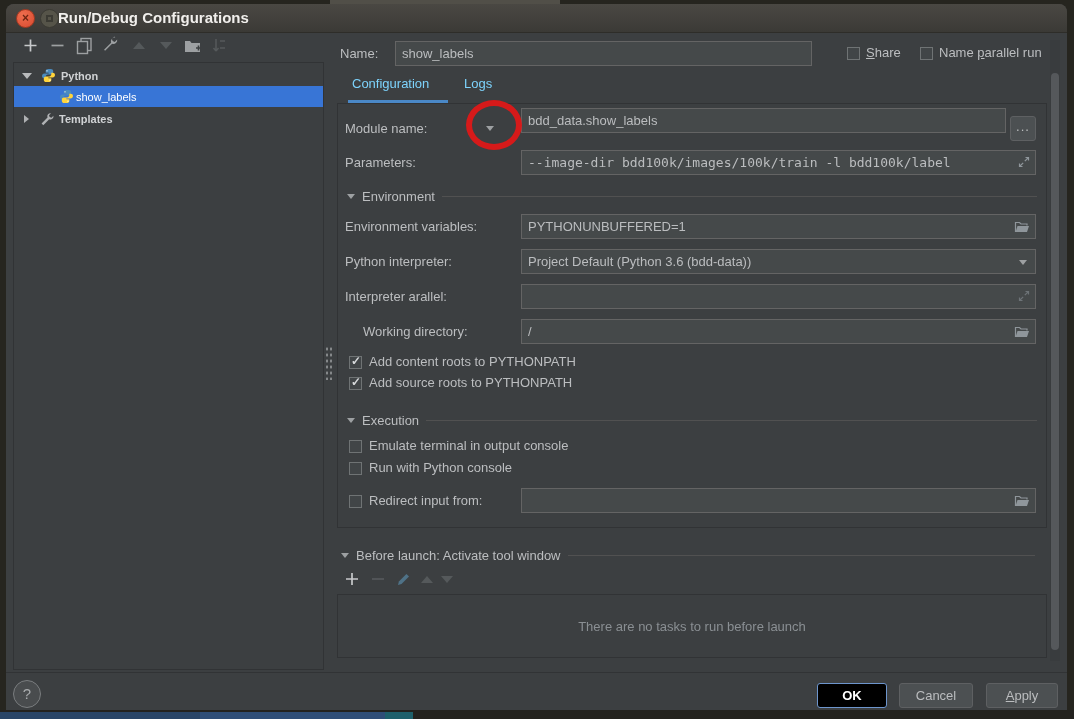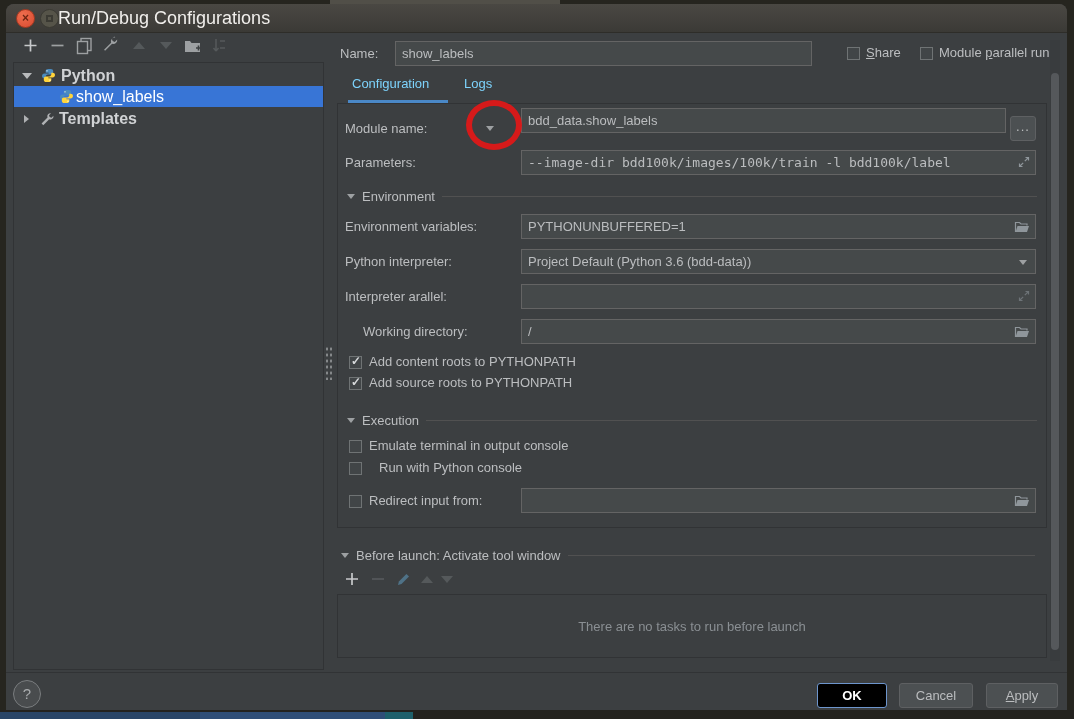--- a/index.html
+++ b/index.html
@@ -12,21 +12,21 @@
          background:#3c3f41; border-radius:8px 8px 0 0; }
   #titlebar { position:absolute; left:0; top:0; width:100%; height:29px;
               background:linear-gradient(#4a4843,#3b3a36); border-radius:8px 8px 0 0;
               border-bottom:1px solid #2e2d29; }
   .tb-btn { position:absolute; top:5px; width:19px; height:19px; border-radius:50%;
             text-align:center; line-height:17px; font-size:12px; font-weight:bold; }
   #btn-close { left:10px; background:radial-gradient(circle at 35% 30%, #ef6e4e,#d94a30);
                color:#6e2512; border:1px solid #a93a22; }
   #btn-max { left:34px; background:#565449; border:1px solid #3b3a33; }
   #btn-max .sq { position:absolute; left:5px; top:5px; width:7px; height:7px; border:2px solid #3b3a33; }
-  #title { position:absolute; left:52px; top:0; line-height:28px; color:#f1efec; font-size:18px; font-weight:normal; }
+  #title { position:absolute; left:52px; top:0; line-height:28px; color:#f1efec; font-size:15px; font-weight:bold; }
 
   
   .lbl { color:#bcbec0; font-size:13px; line-height:25px; white-space:nowrap; }
   .input { background:#45494a; border:1px solid #646464; color:#bbbdbf; font-size:13px;
            line-height:23px; padding:0 6px; white-space:nowrap; overflow:hidden; height:25px; }
   .mono { font-family:"DejaVu Sans Mono", monospace; font-size:13px; }
   .btn { background:#4c5052; border:1px solid #5e6062; border-radius:3px; color:#bbbdbf;
          font-size:13px; text-align:center; line-height:23px; height:25px; }
   .btn-primary { background:#000000; border-color:#6d95cd; color:#fff; font-weight:bold; }
   .cb { width:13px; height:13px; border:1px solid #6f7374; background:#414547; position:relative; }
@@ -40,21 +40,21 @@
                    border-top:6px solid #b8babc; }
   .sect { display:flex; align-items:center; gap:7px; }
   .sect .line { flex:1; height:1px; background:#515151; }
   .sect .s-lbl { color:#bcbec0; font-size:13px; }
   .field-icon { position:absolute; right:5px; top:5px; }
   .u { text-decoration:underline; }
 
   
   #tree-panel { position:absolute; left:7px; top:58px; width:311px; height:608px; border:1px solid #313335; }
   .tree-row { position:absolute; left:0; width:309px; height:21px; display:flex; align-items:center;
-              color:#d0d2d4; font-size:16px; font-weight:bold; }
+              color:#d0d2d4; font-size:11px; font-weight:bold; }
   .tree-row.sel { background:#3875d6; color:#fff; font-weight:normal; }
   .splitter { position:absolute; left:319px; top:342px; width:7px; height:34px;
               background-image:radial-gradient(#85888a 1px, transparent 1.2px); background-size:4px 6px; }
 
   
   .tab { position:absolute; top:72px; height:24px; color:#7dd3fc; font-size:13px; }
   .tab-underline { position:absolute; top:96px; height:3px; background:#4a88c7; }
 
   
   #form-area { position:absolute; left:331px; top:99px; width:710px; height:425px; border:1px solid #313335; }
@@ -160,21 +160,21 @@
     <div class="splitter"></div>
 
     <div class="abs lbl" style="left:334px;top:37px;">Name:</div>
     <div class="abs input" style="left:389px;top:37px;width:417px;">show_labels</div>
     <div class="abs" style="left:841px;top:42px;display:flex;align-items:center;gap:6px;">
       <div class="cb" data-checked="false"></div>
       <span class="lbl" style="line-height:14px;"><span></span><span class="u">S</span><span>hare</span></span>
     </div>
     <div class="abs" style="left:914px;top:42px;display:flex;align-items:center;gap:6px;">
       <div class="cb" data-checked="false"></div>
-      <span class="lbl" style="line-height:14px;"><span>Module </span><span class="u">p</span><span>arallel run</span></span>
+      <span class="lbl" style="line-height:14px;"><span>Name </span><span class="u">p</span><span>arallel run</span></span>
     </div>
 
     <div class="tab" style="left:346px;">Configuration</div>
     <div class="tab-underline" style="left:342px;width:100px;"></div>
     <div class="tab" style="left:458px;">Logs</div>
 
     <div id="form-area">
 
       <div class="f-lbl lbl" style="top:12px;">Module name:</div>
       <div class="abs tri-down" style="left:148px;top:22px;"></div>
@@ -239,21 +239,21 @@
       <div class="sect abs" style="left:9px;top:309px;width:690px;">
         <div class="tri-down"></div>
         <span class="s-lbl">Execution</span>
         <div class="line"></div>
       </div>
 
       <div class="abs" style="left:11px;top:335px;display:flex;align-items:center;gap:7px;">
         <div class="cb" data-checked="false"></div>
         <span class="lbl" style="line-height:14px;">Emulate terminal in output console</span>
       </div>
-      <div class="abs" style="left:11px;top:357px;display:flex;align-items:center;gap:17px;">
+      <div class="abs" style="left:11px;top:357px;display:flex;align-items:center;gap:7px;">
         <div class="cb" data-checked="false"></div>
         <span class="lbl" style="line-height:14px;">Run with Python console</span>
       </div>
 
       <div class="abs" style="left:11px;top:390px;display:flex;align-items:center;gap:7px;">
         <div class="cb" data-checked="false"></div>
         <span class="lbl" style="line-height:14px;">Redirect input from:</span>
       </div>
       <div class="f-field input" style="top:384px;padding-right:22px;">
         <span></span>

